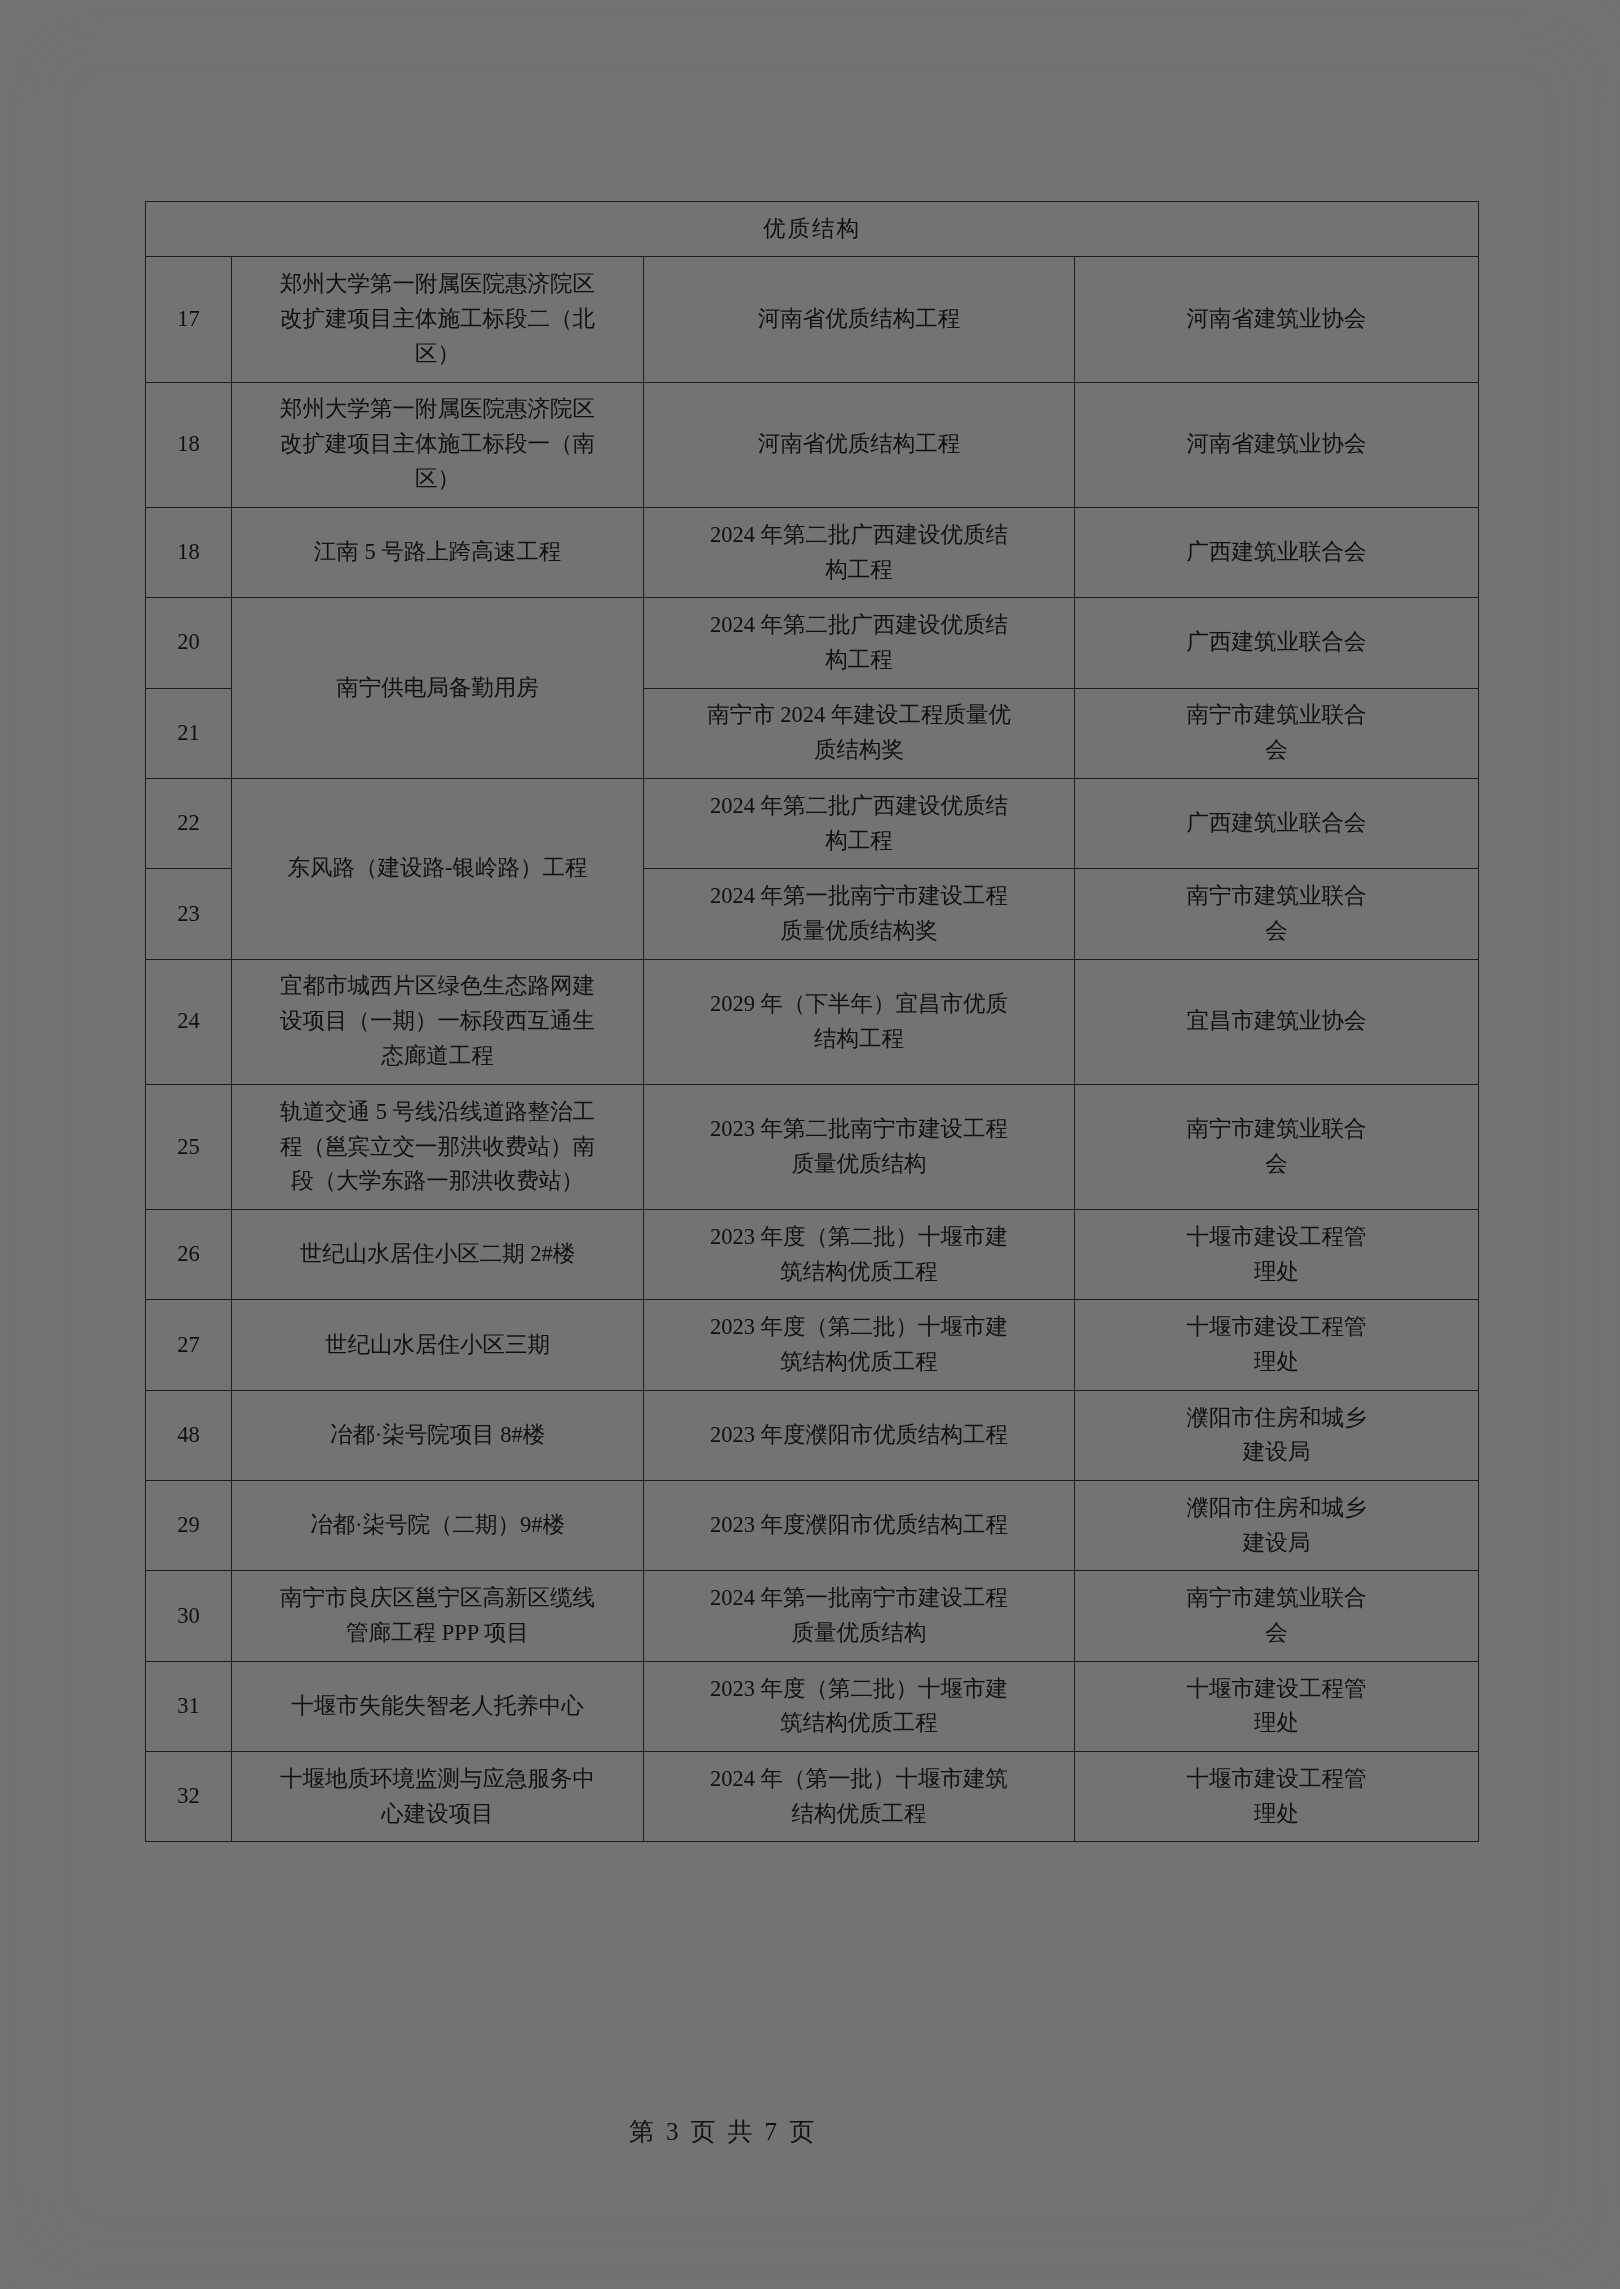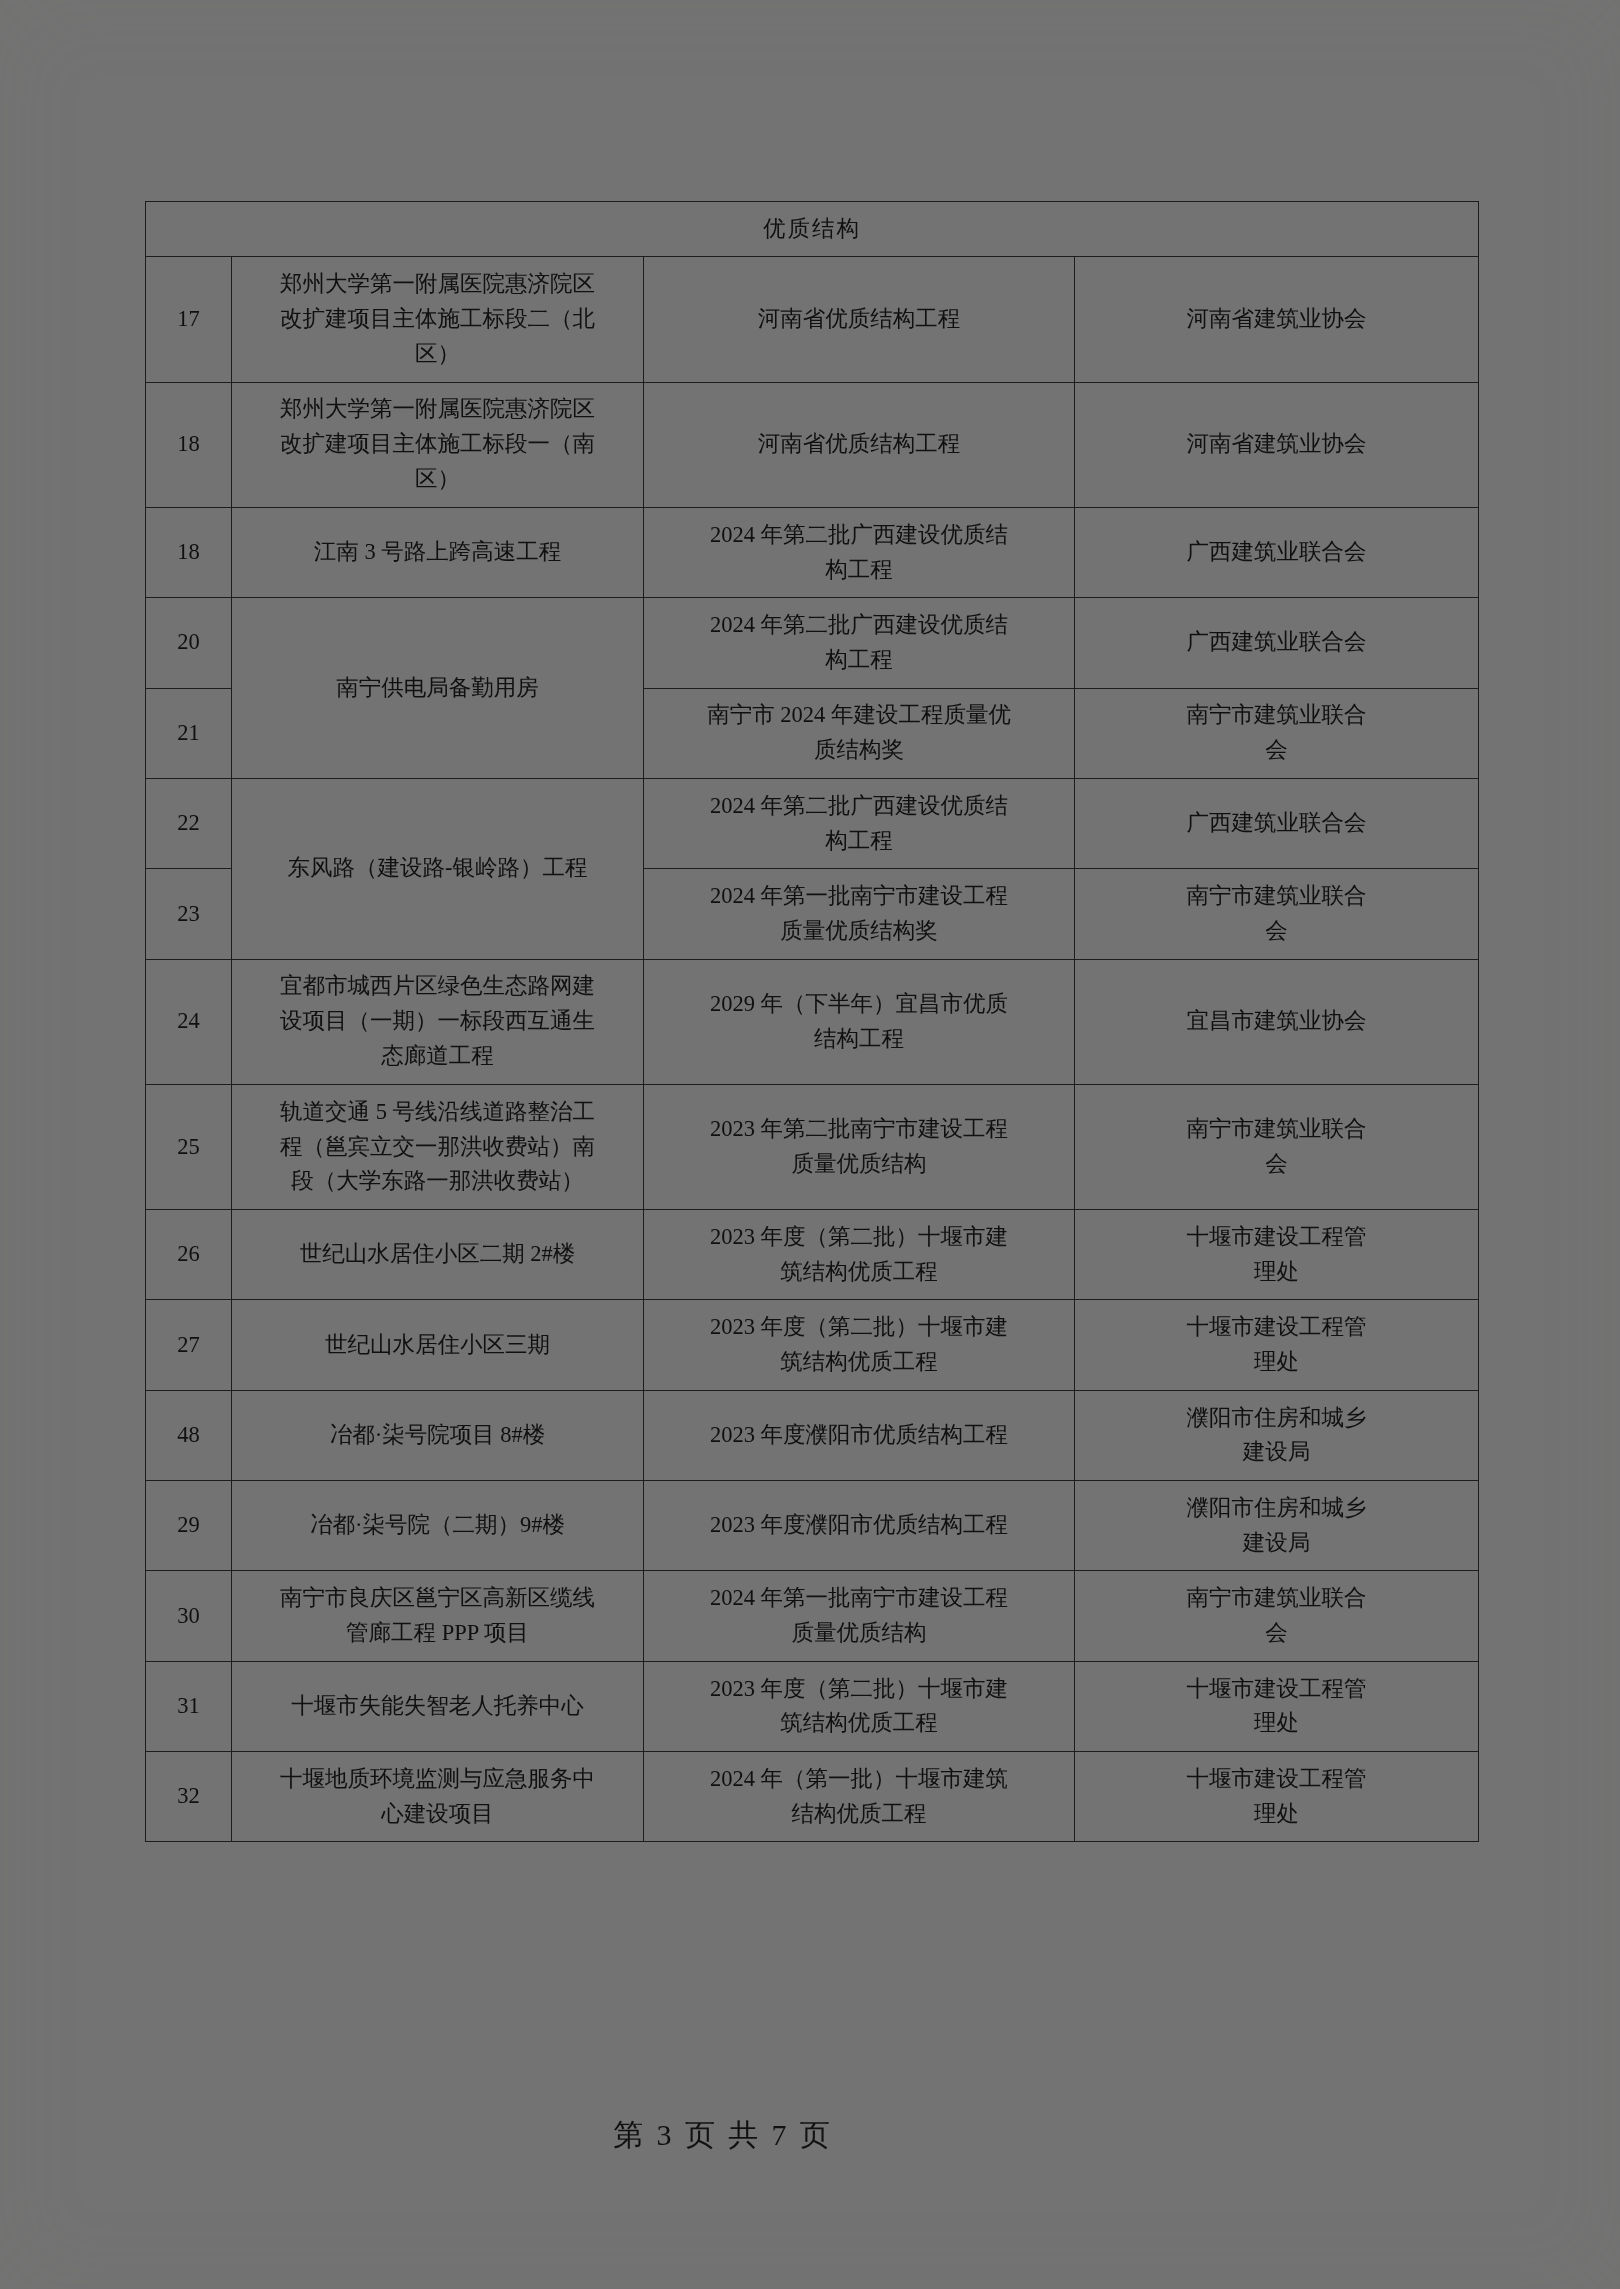--- a/index.html
+++ b/index.html
@@ -57,21 +57,21 @@
     display: block;
     white-space: pre-line;
   }
   .footer {
     position: absolute;
     left: 0;
     top: 2115px;
     width: 1446px;
     text-align: center;
     font-family: "Liberation Serif", "DejaVu Serif", serif;
-    font-size: 30px;
+    font-size: 25px;
     color: #111;
     letter-spacing: 2.9px;
   }
   .footer .pg { display: inline-block; }
   .edge-shadow {
     position: absolute;
     left: 0; top: 0;
     width: 1620px; height: 2290px;
     pointer-events: none;
     box-shadow: inset 0 0 88px rgba(120,115,105,0.10);
@@ -120,21 +120,21 @@
               <td>
                 <span class="cell-text">河南省优质结构工程</span>
               </td>
               <td>
                 <span class="cell-text">河南省建筑业协会</span>
               </td>
             </tr>
             <tr>
               <td>18</td>
               <td>
-                <span class="cell-text">江南 3 号路上跨高速工程</span>
+                <span class="cell-text">江南 5 号路上跨高速工程</span>
               </td>
               <td>
                 <span class="cell-text">2024 年第二批广西建设优质结
 构工程</span>
               </td>
               <td>
                 <span class="cell-text">广西建筑业联合会</span>
               </td>
             </tr>
             <tr>

